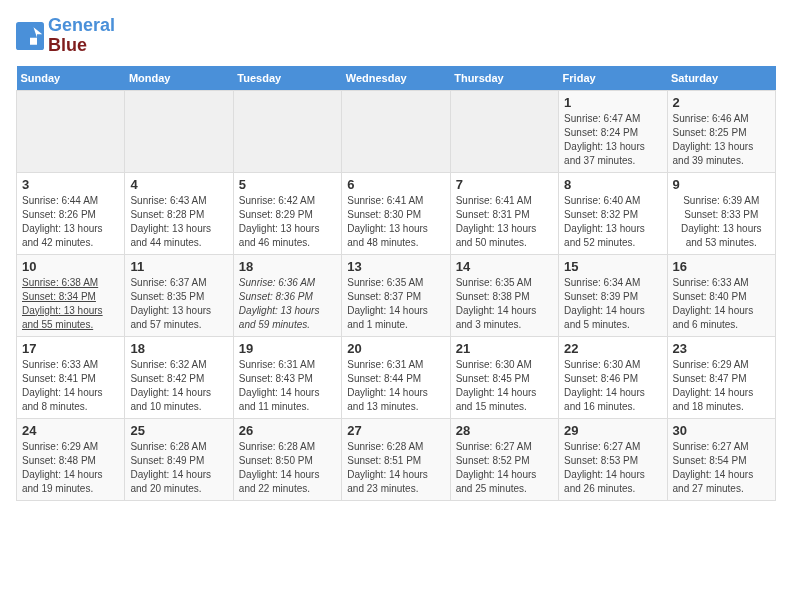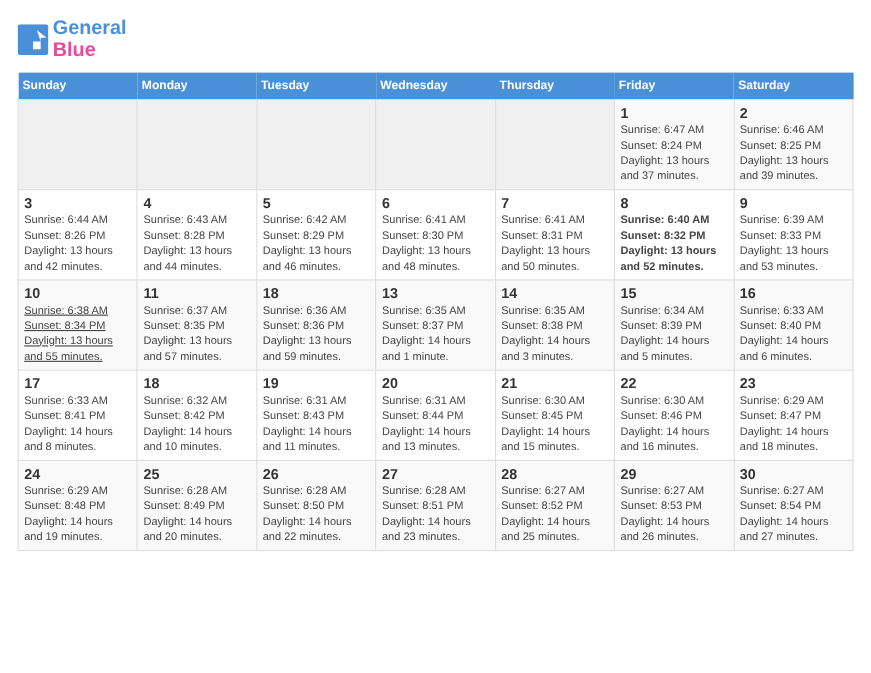--- a/index.html
+++ b/index.html
@@ -93,21 +93,21 @@
 <body>
 
 <div class="header">
   <div class="logo">
     <svg class="logo-icon" viewBox="0 0 32 32" xmlns="http://www.w3.org/2000/svg">
       <rect x="0" y="0" width="32" height="32" rx="3" fill="#4a90d9"></rect>
       <polygon points="20,6 30,14 24,14 24,26 16,26 16,18 24,18" fill="white"></polygon>
     </svg>
     <div class="logo-text">
       <div><span>General</span></div>
-      <div style="color:#ec4899;">Blue</div>
+      <div style="color:#7f1d1d;">Blue</div>
     </div>
   </div>
 </div>
 
 <table>
   <thead>
     <tr>
     <th>Sunday</th>
         <th>Monday</th>
         <th>Tuesday</th>
@@ -170,28 +170,28 @@
         </td>
         <td>
           <div class="day-num">7</div>
           <div class="day-detail" style="white-space: pre-line;">Sunrise: 6:41 AM
 Sunset: 8:31 PM
 Daylight: 13 hours
 and 50 minutes.</div>
         </td>
         <td>
           <div class="day-num">8</div>
-          <div class="day-detail" style="white-space: pre-line; font-weight: bold;">Sunrise: 6:40 AM
+          <div class="day-detail" style="white-space: pre-line;">Sunrise: 6:40 AM
 Sunset: 8:32 PM
 Daylight: 13 hours
 and 52 minutes.</div>
         </td>
         <td>
           <div class="day-num">9</div>
-          <div class="day-detail" style="white-space: pre-line;">Sunrise: 6:39 AM
+          <div class="day-detail" style="white-space: pre-line; text-align: center;">Sunrise: 6:39 AM
 Sunset: 8:33 PM
 Daylight: 13 hours
 and 53 minutes.</div>
         </td>
       </tr>
       <tr>
         <td>
           <div class="day-num">10</div>
           <div class="day-detail" style="white-space: pre-line; text-decoration: underline;">Sunrise: 6:38 AM
 Sunset: 8:34 PM
@@ -200,21 +200,21 @@
         </td>
         <td>
           <div class="day-num">11</div>
           <div class="day-detail" style="white-space: pre-line;">Sunrise: 6:37 AM
 Sunset: 8:35 PM
 Daylight: 13 hours
 and 57 minutes.</div>
         </td>
         <td>
           <div class="day-num">18</div>
-          <div class="day-detail" style="white-space: pre-line;">Sunrise: 6:36 AM
+          <div class="day-detail" style="white-space: pre-line; font-style: italic;">Sunrise: 6:36 AM
 Sunset: 8:36 PM
 Daylight: 13 hours
 and 59 minutes.</div>
         </td>
         <td>
           <div class="day-num">13</div>
           <div class="day-detail" style="white-space: pre-line;">Sunrise: 6:35 AM
 Sunset: 8:37 PM
 Daylight: 14 hours
 and 1 minute.</div>

